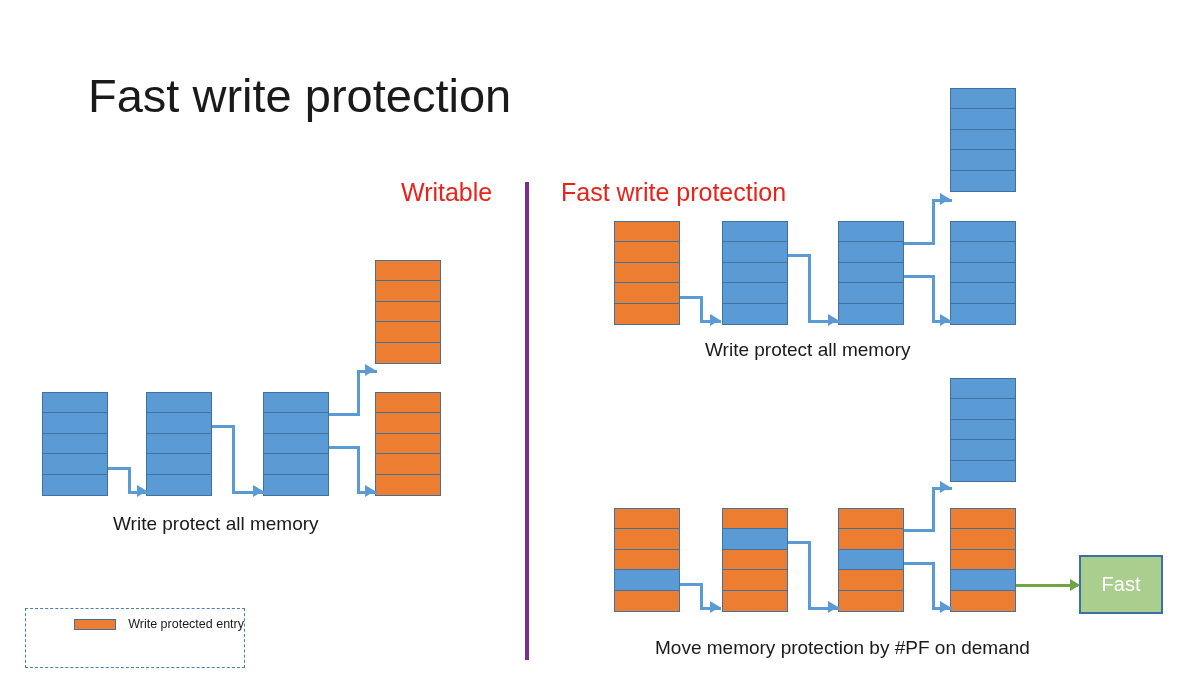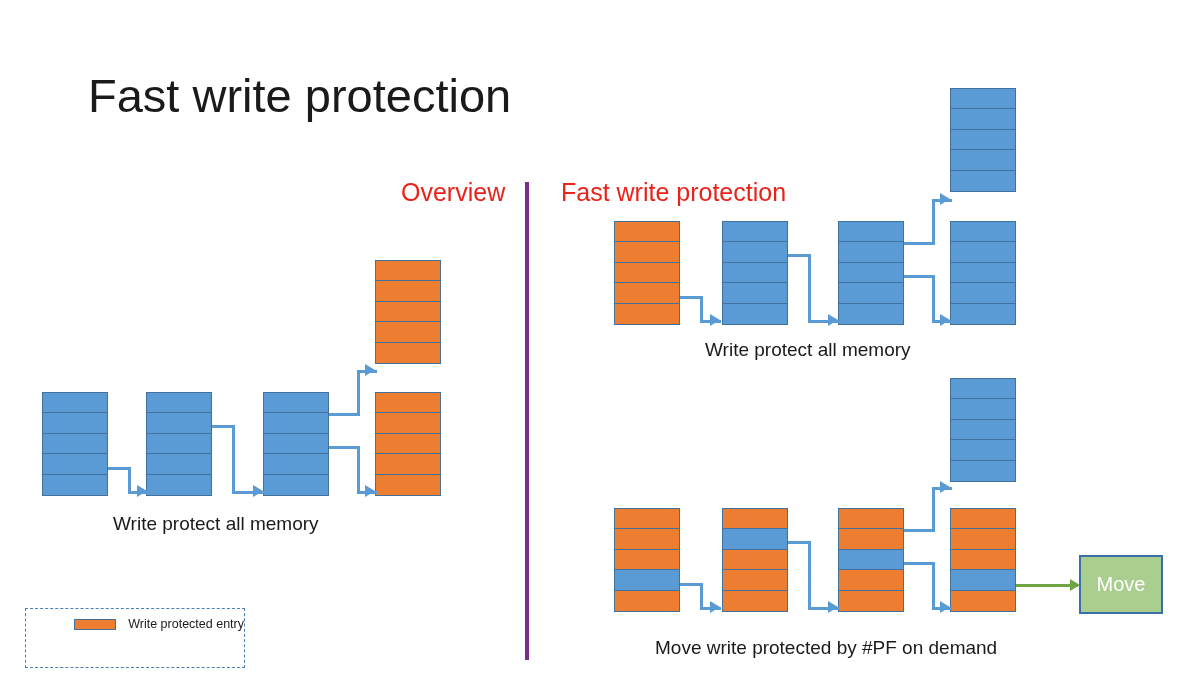--- a/index.html
+++ b/index.html
@@ -87,21 +87,21 @@
   .legend-label{margin-left:12px;font-size:12.5px;color:#1a1a1a;white-space:nowrap;}
 </style>
 </head>
 <body>
 
 <div id="slide">
 
   <div class="title">Fast write protection</div>
 
 
-  <div class="heading" id="head-original">Overview</div>
+  <div class="heading" id="head-original">Writable</div>
   <div class="heading" id="head-fast">Fast write protection</div>
 
   <div class="divider"></div>
 
   <div>
     <div class="tbl" style="left:42px;top:392px;width:66px;">
         <div class="cell b" style="height: 22px;"></div>
         <div class="cell b" style="height: 22px;"></div>
         <div class="cell b" style="height: 22px;"></div>
         <div class="cell b" style="height: 22px;"></div>
@@ -272,23 +272,23 @@
     <div class="arrow" style="left:940px;top:481px;"></div>
 
     <div class="seg h" style="left:904px;top:562px;width:31px;"></div>
     <div class="seg v" style="left:932px;top:562px;height:48px;"></div>
     <div class="seg h" style="left:932px;top:607px;width:20px;"></div>
     <div class="arrow" style="left:940px;top:601px;"></div>
 
     <div class="seg h g" style="left:1016px;top:584px;width:62px;"></div>
     <div class="arrow g" style="left:1070px;top:579px;"></div>
 
-    <div class="pagebox" style="left:1079px;top:555px;width:84px;height:59px;">Move</div>
-
-    <div class="caption" id="cap-br">Move write protected by #PF on demand</div>
+    <div class="pagebox" style="left:1079px;top:555px;width:84px;height:59px;">Fast</div>
+
+    <div class="caption" id="cap-br">Move memory protection by #PF on demand</div>
   </div>
 
   <div class="legend">
     <div class="legend-row">
       <span class="swatch o"></span>
       <span class="legend-label">Write protected entry</span>
     </div>
   </div>
 
 </div>

